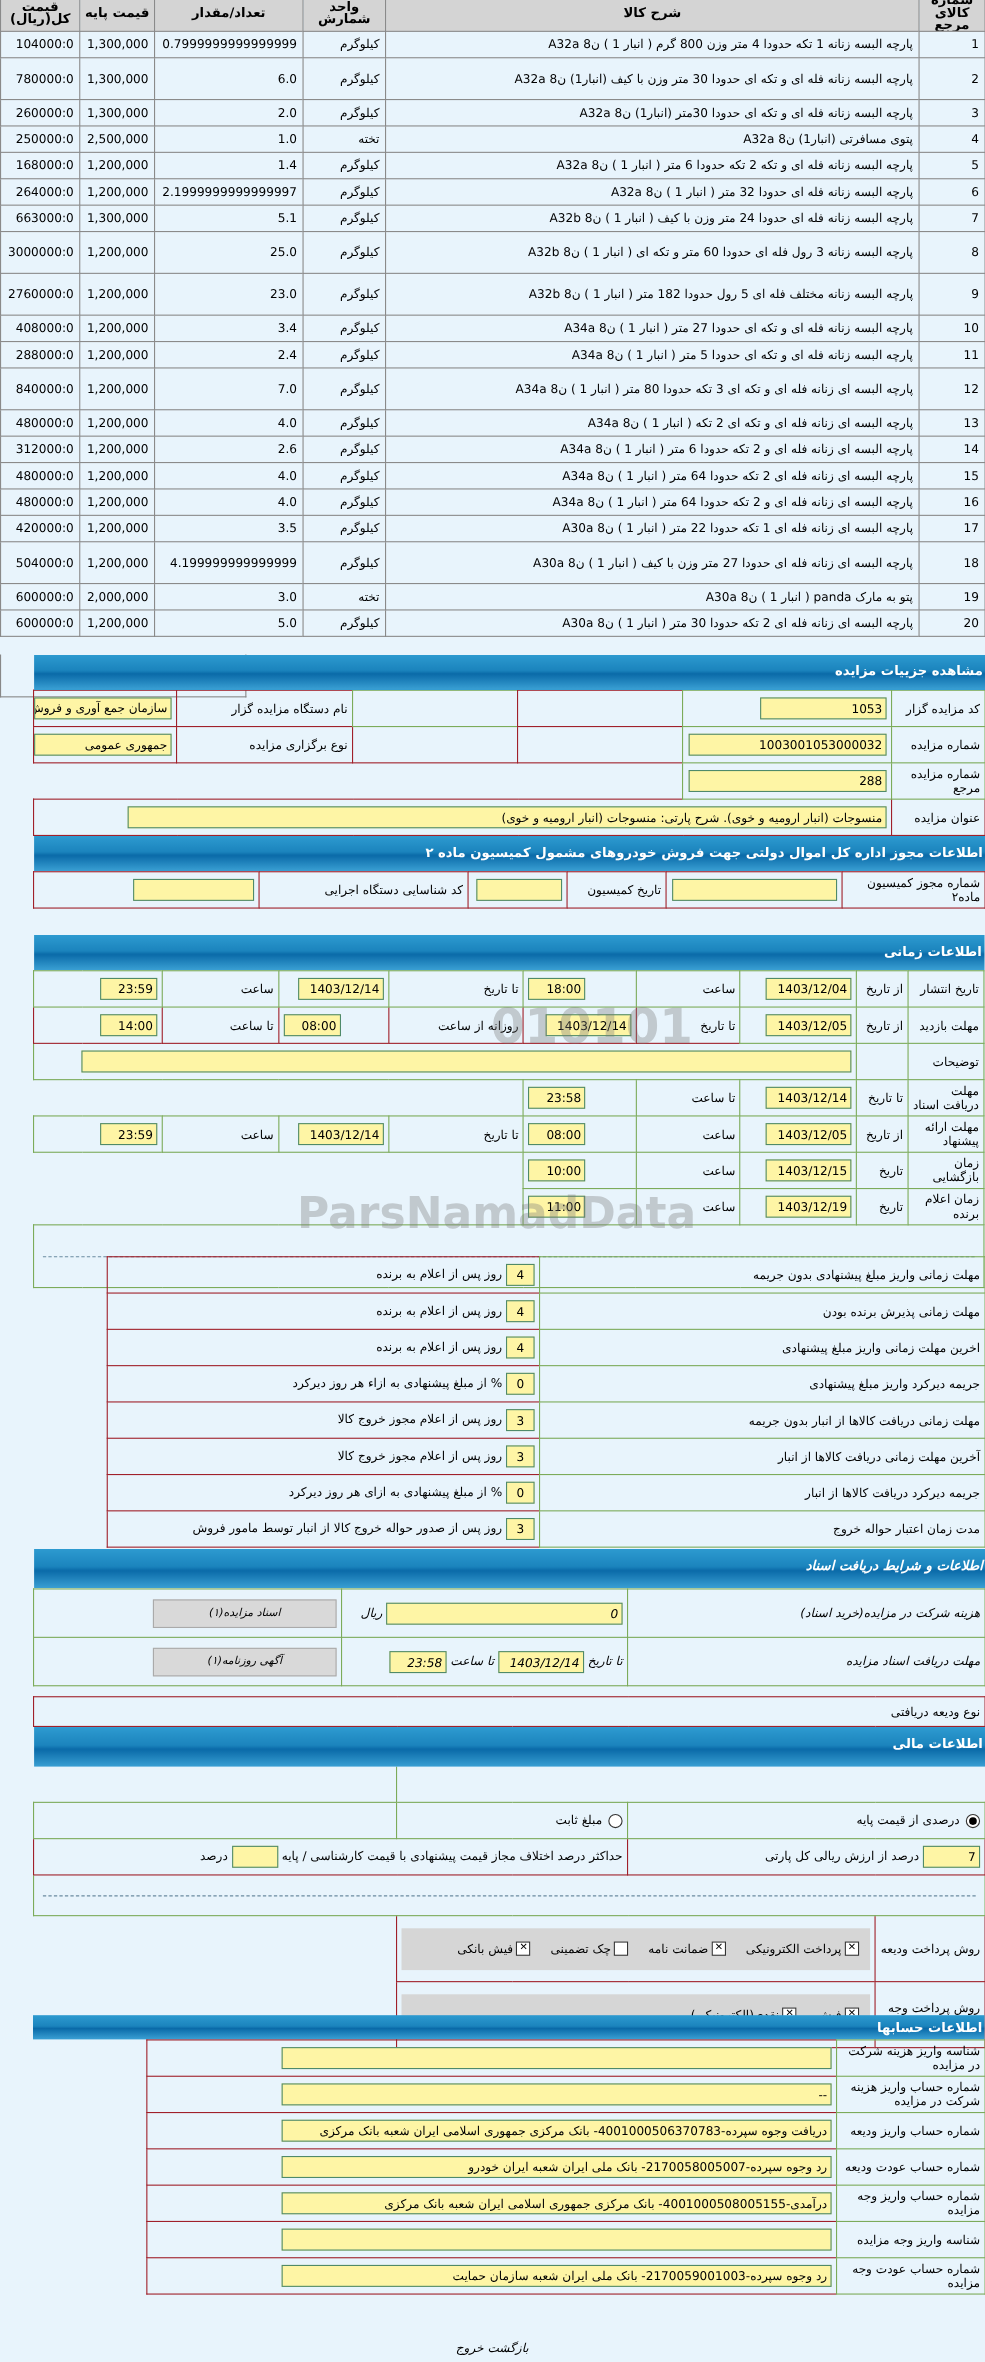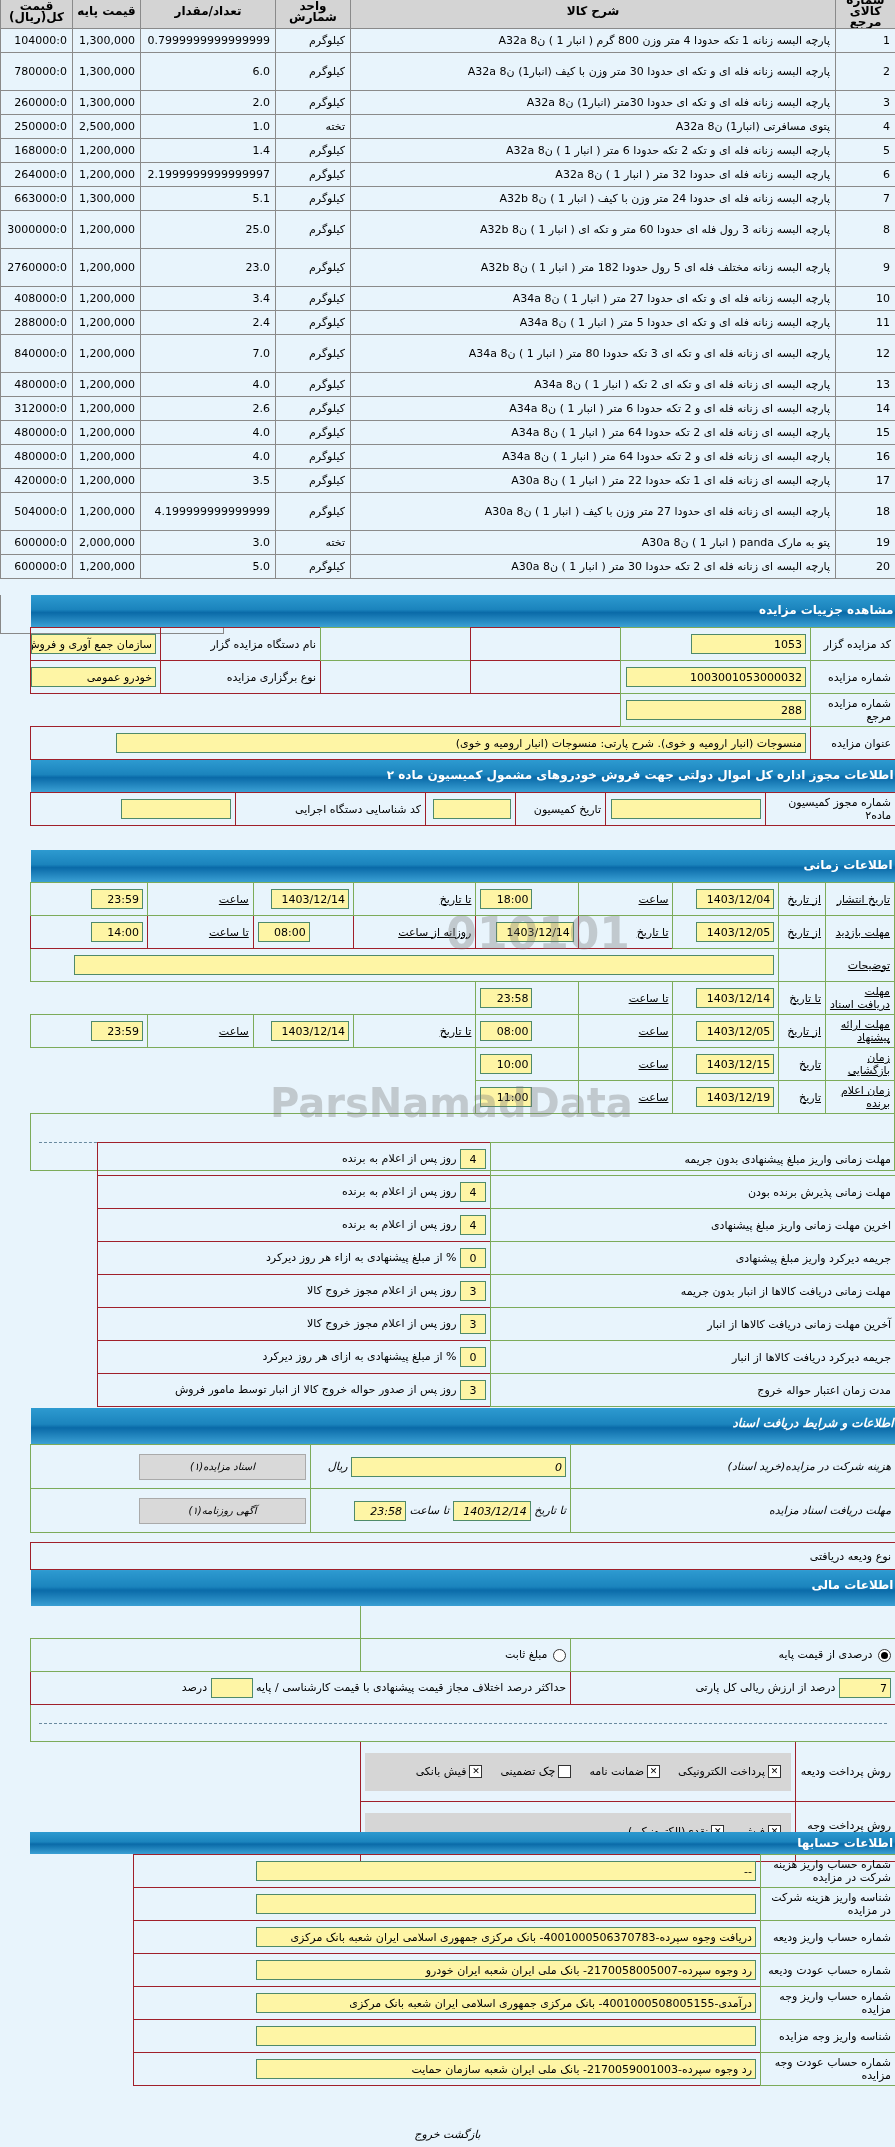--- a/index.html
+++ b/index.html
@@ -237,21 +237,21 @@
     <td></td>
     <td class="red">نام دستگاه مزایده گزار</td>
     <td class="red"><span class="fld rtl" style="width:125px;text-align:right">سازمان جمع آوری و فروش اموال تملیکی</span></td>
   </tr>
   <tr>
     <td>شماره مزایده</td>
     <td><span class="fld" style="width:180px">1003001053000032</span></td>
     <td class="red"></td>
     <td class="red"></td>
     <td class="red">نوع برگزاری مزایده</td>
-    <td class="red"><span class="fld rtl" style="width:125px">خودرو عمومی</span></td>
+    <td class="red"><span class="fld rtl" style="width:125px">جمهوری عمومی</span></td>
   </tr>
   <tr>
     <td>شماره مزایده مرجع</td>
     <td><span class="fld" style="width:180px">288</span></td>
     <td colspan="4" style="border:none;border-right:1px solid #a0202a"></td>
   </tr>
   <tr>
     <td class="red">عنوان مزایده</td>
     <td colspan="5" class="red"><span class="fld rtl" style="width:690px">منسوجات (انبار ارومیه و خوی). شرح پارتی: منسوجات (انبار ارومیه و خوی)</span></td>
   </tr>
@@ -277,21 +277,21 @@
     <td class="red">شماره مجوز کمیسیون ماده۲</td>
     <td class="red"><span class="fld" style="width:150px"></span></td>
     <td class="red">تاریخ کمیسیون</td>
     <td class="red"><span class="fld" style="width:78px"></span></td>
     <td class="red">کد شناسایی دستگاه اجرایی</td>
     <td class="red"><span class="fld" style="width:110px"></span></td>
   </tr>
 </tbody>
   </table>
 
-<table class="sec" style="top:850px;text-decoration:underline;">
+<table class="sec" style="top:850px;">
   <colgroup>
       <col style="width:62px">
       <col style="width:42px">
       <col style="width:95px">
       <col style="width:85px">
       <col style="width:92px">
       <col style="width:110px">
       <col style="width:90px">
       <col style="width:95px">
       <col style="width:65px">
@@ -494,26 +494,26 @@
 <div class="bar" style="position:absolute;top:1832px;left:30px;width:863px;height:22px;">
     <span style="top:4px">اطلاعات حسابها</span>
   </div>
 <table class="sec" style="top:1854px;left:133px;width:762px;">
   <colgroup>
       <col style="width:135px">
       <col style="width:627px">
     </colgroup>
   <tbody id="accounts-body">
       <tr style="height: 33px;">
+        <td>شناسه واریز هزینه شرکت در مزایده</td>
+        <td class="red"><span class="fld rtl" style="width:500px"></span></td>
+      </tr>
+      <tr style="height: 33px;">
         <td>شماره حساب واریز هزینه شرکت در مزایده</td>
         <td class="red"><span class="fld rtl" style="width:500px">--</span></td>
-      </tr>
-      <tr style="height: 33px;">
-        <td>شناسه واریز هزینه شرکت در مزایده</td>
-        <td class="red"><span class="fld rtl" style="width:500px"></span></td>
       </tr>
       <tr style="height: 33px;">
         <td>شماره حساب واریز ودیعه</td>
         <td class="red"><span class="fld rtl" style="width:500px">دریافت وجوه سپرده-4001000506370783- بانک مرکزی جمهوری اسلامی ایران شعبه بانک مرکزی</span></td>
       </tr>
       <tr style="height: 33px;">
         <td>شماره حساب عودت ودیعه</td>
         <td class="red"><span class="fld rtl" style="width:500px">رد وجوه سپرده-2170058005007- بانک ملی ایران شعبه ایران خودرو</span></td>
       </tr>
       <tr style="height: 33px;">

